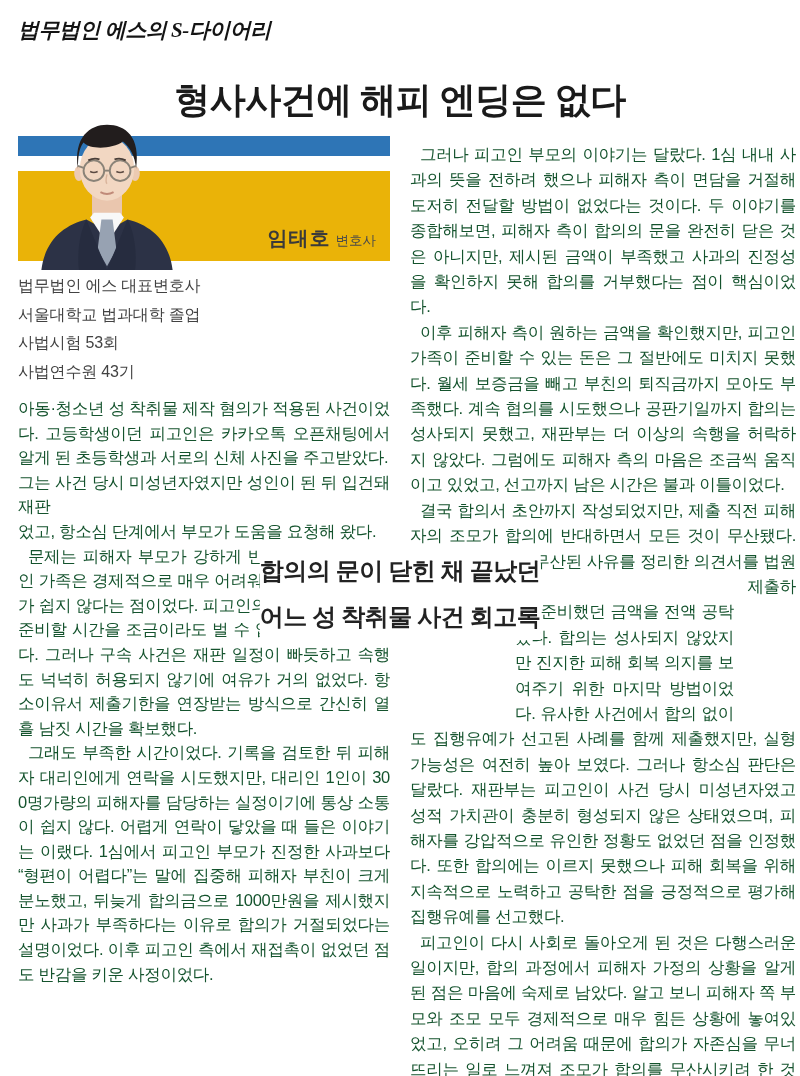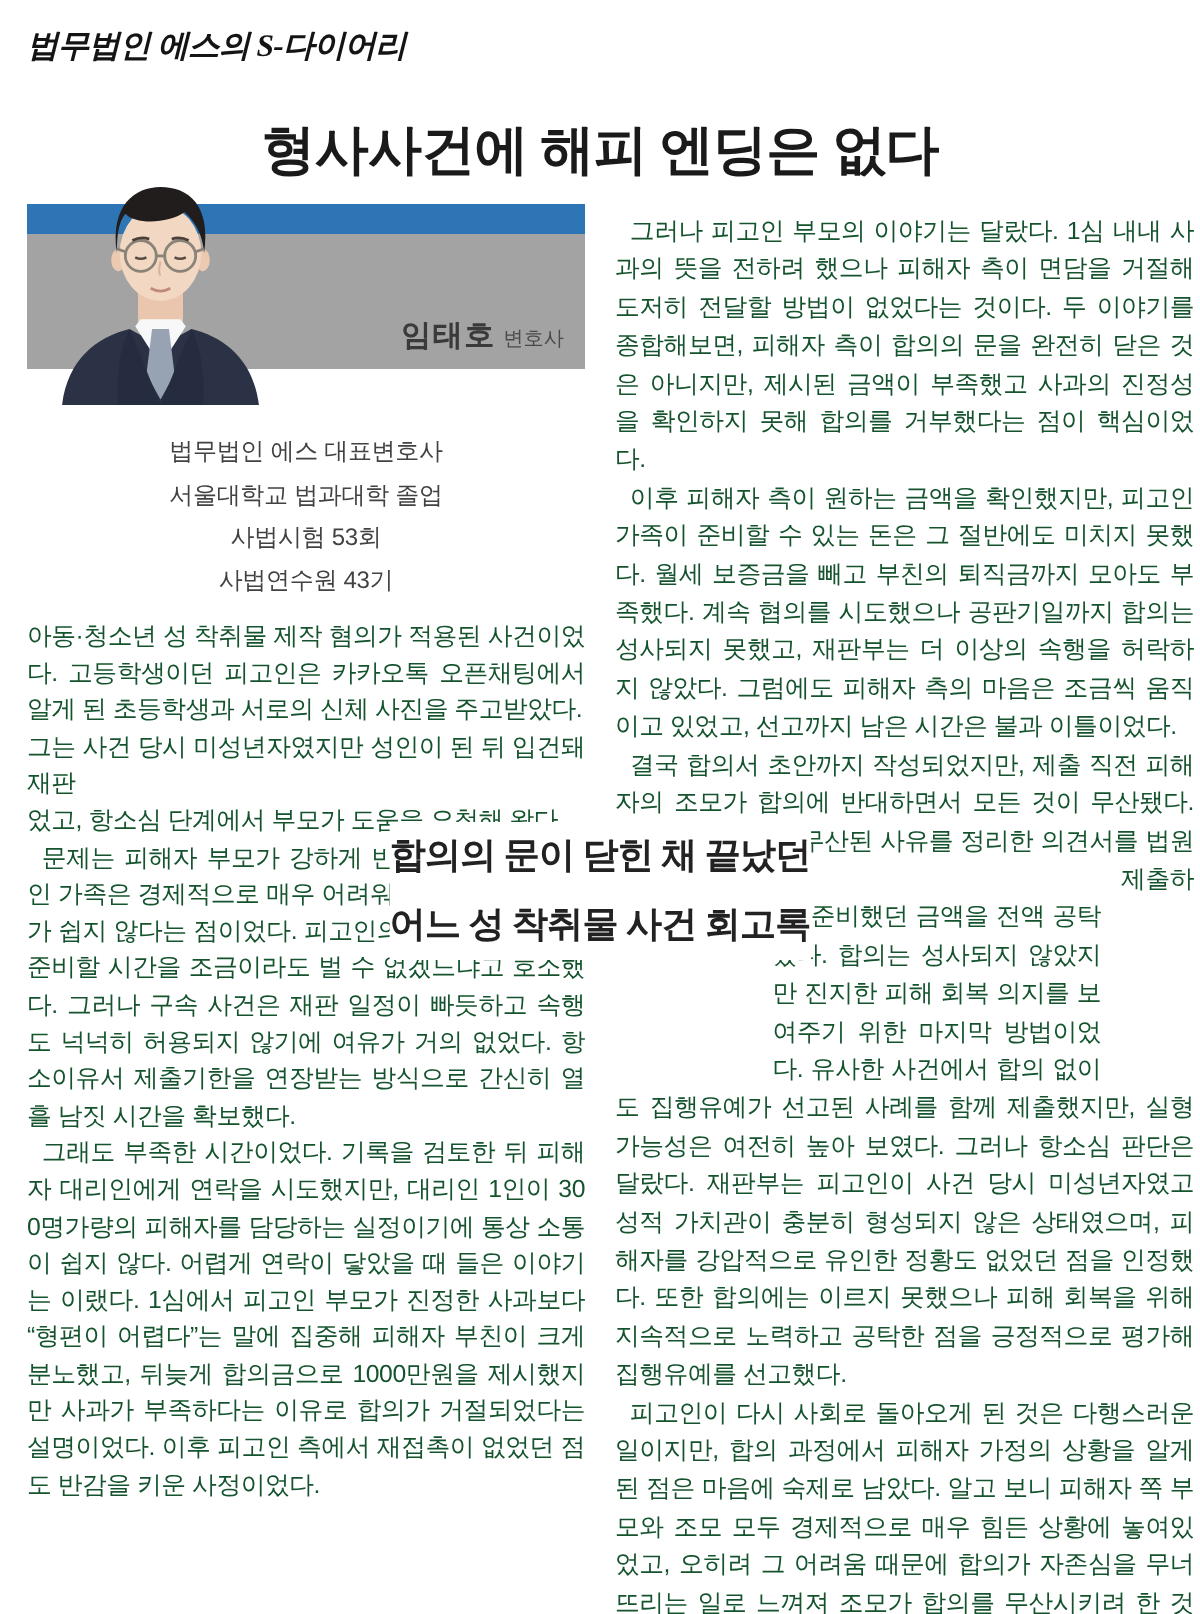--- a/index.html
+++ b/index.html
@@ -16,27 +16,27 @@
   }
   .headline {
     position:absolute; left:0; right:0; top:60px; text-align:center;
     font-family:"Liberation Serif", serif; font-weight:bold;
     font-size:36px; color:#1a1a1a; letter-spacing:-0.5px;margin-top:16px;
   }
   
   .col-left { position:absolute; left:18px; top:136px; width:372px; }
   .photo-card { position:relative; height:136px; }
   .accent-bar { height:20px; background:#2E75B6; }
-  .photo-gray { height:90px; background:#a3a3a3; position:relative; }
+  .photo-gray { margin-top:15px; height:90px; background:#eab308; position:relative; }
   .byline { position:absolute; right:14px; bottom:9px; white-space:nowrap; }
   .byline .nm { font-size:20px; font-weight:600; color:#3a3a3a; letter-spacing:1px; }
   .byline .rl { font-size:13.5px; color:#4a4a4a; margin-left:5px; }
   .portrait { position:absolute; left:14px; top:-18px; width:150px; height:154px; z-index:3; }
   .credentials {
-    margin-top:16px; text-align:center;
+    text-align:left;
     font-size:16px; color:#424242; line-height:28.5px; letter-spacing:-0.2px;
   }
   
   .body-text { margin-top:10px; }
   .p {
     font-size:16.5px; line-height:24.6px; color:#14532d;
     text-align:justify; word-break:break-all; letter-spacing:-0.3px;
     margin:0;
   }
   .p.ind { text-indent:0.6em; }

